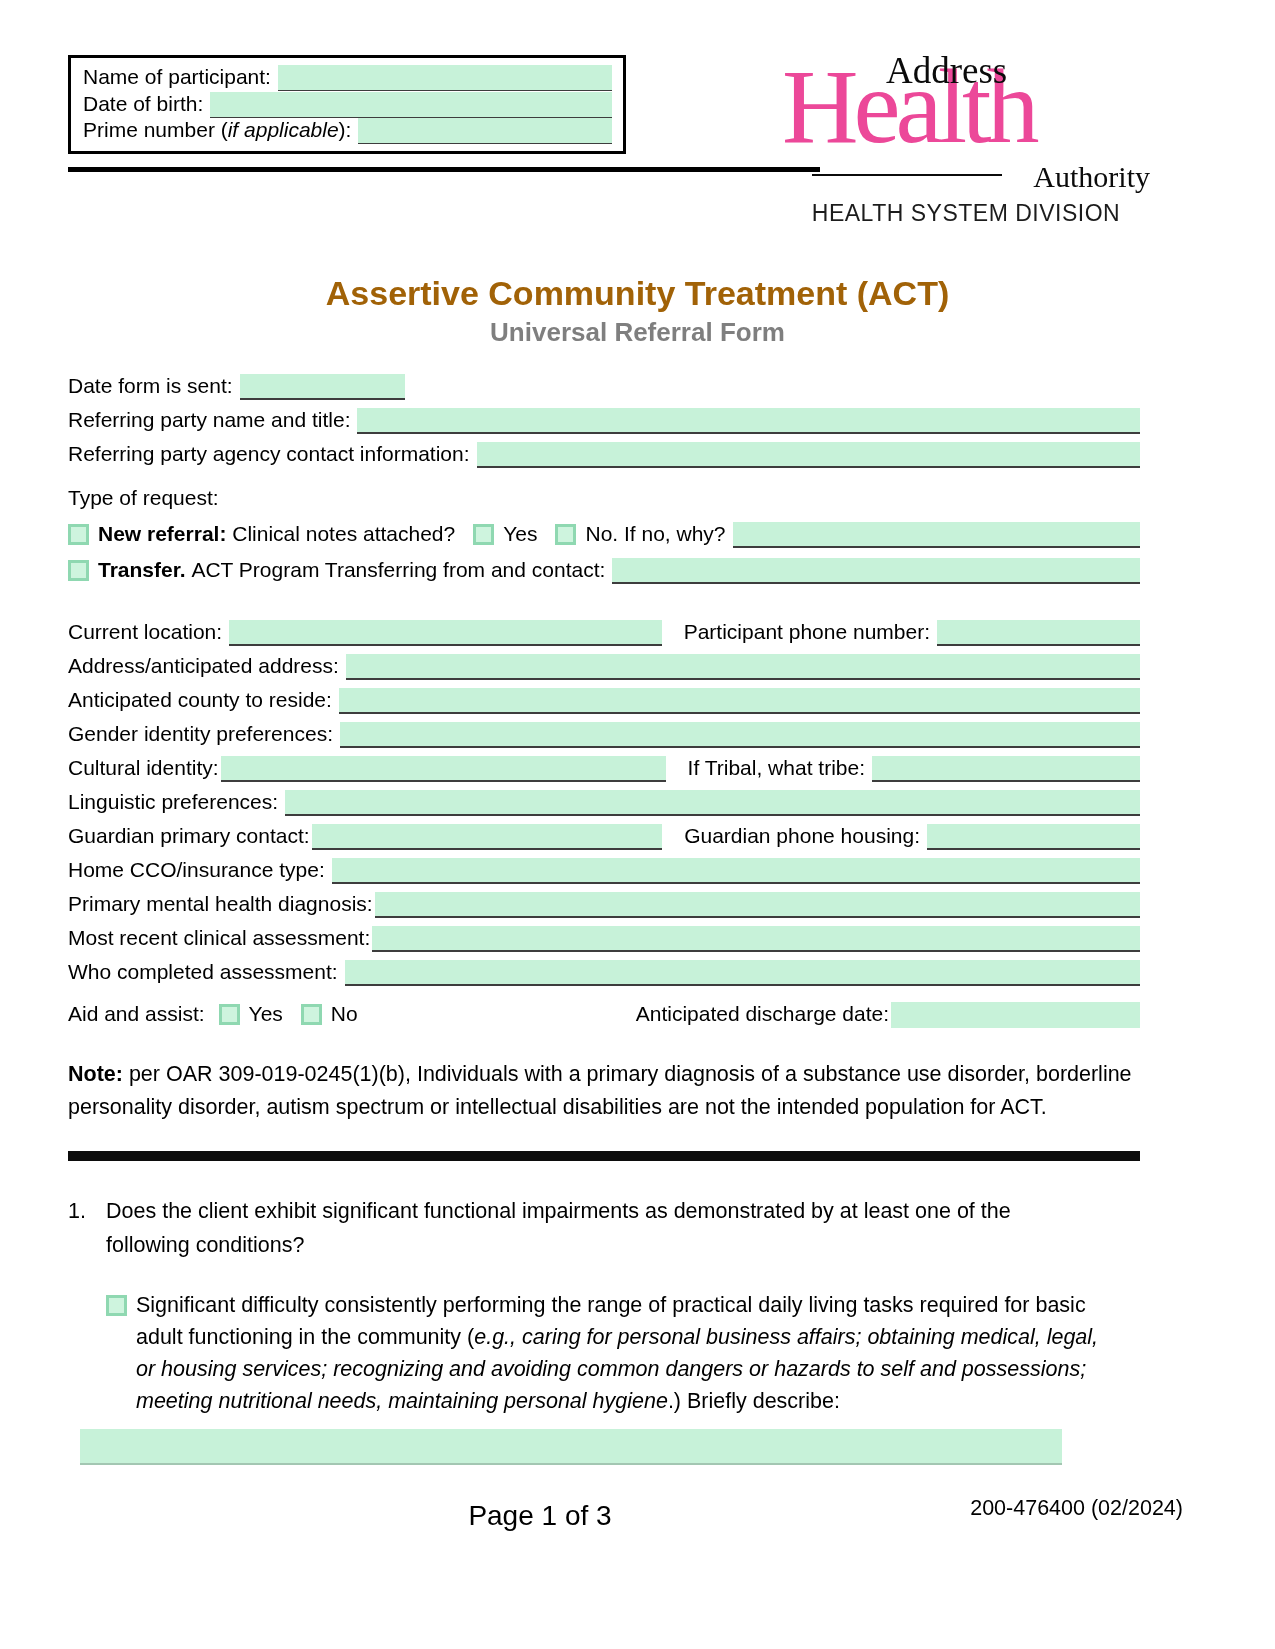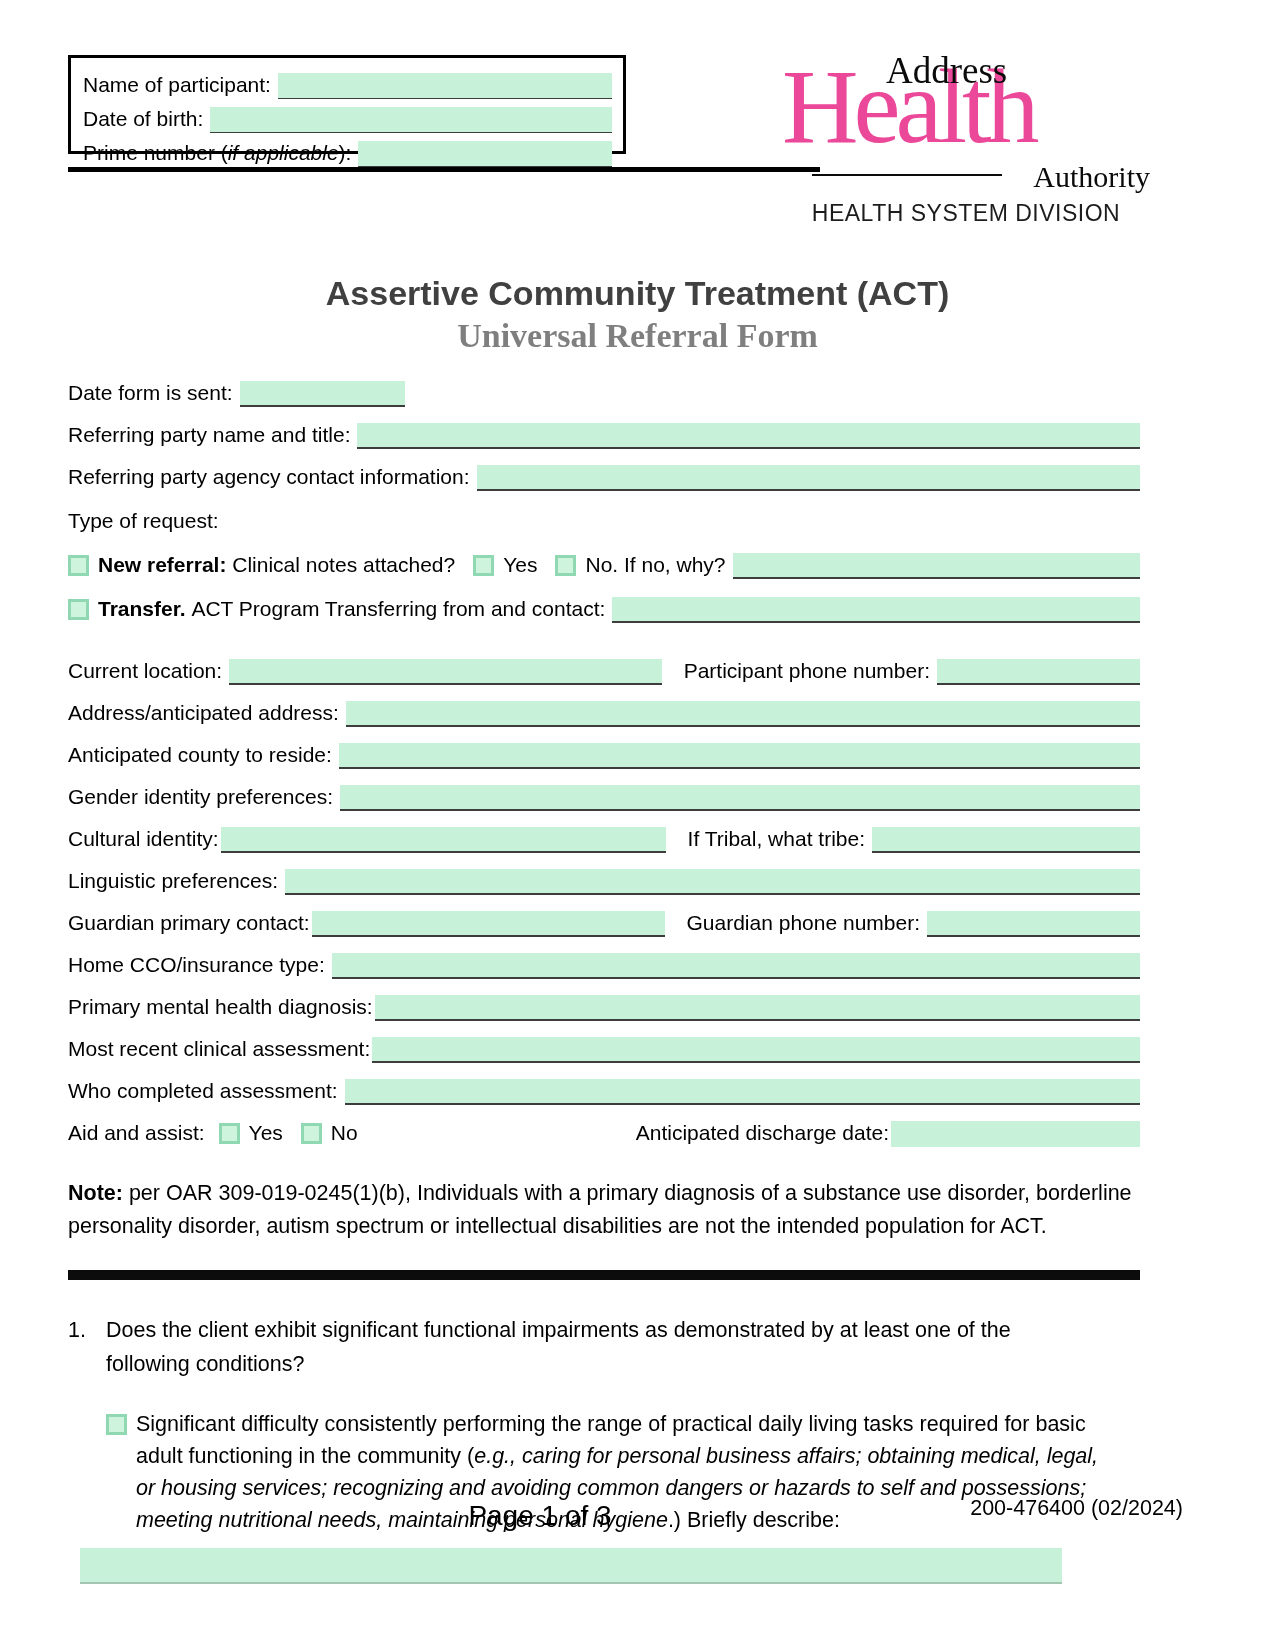--- a/index.html
+++ b/index.html
@@ -39,25 +39,25 @@
     position:absolute;right:0;top:110px;
     font-family:"Liberation Serif","DejaVu Serif",serif;
     font-size:30px;line-height:1;color:#0b0b0b;
   }
   .logo-line{position:absolute;left:30px;right:148px;top:122px;height:2px;background:#0b0b0b;}
   .logo-division{
     position:absolute;left:0;width:100%;top:148px;text-align:center;
     font-size:23px;letter-spacing:0.5px;color:#1c1c1c;white-space:nowrap;
   }
   
-  .title{margin:34px 0 0;text-align:center;font-size:34px;font-weight:bold;color:#404040;}
-  .subtitle{margin:4px 0 0;text-align:center;font-size:34px;font-weight:bold;color:#7f7f7f;font-family:Liberation Serif, serif;}
+  .title{margin:34px 0 0;text-align:center;font-size:34px;font-weight:bold;color:#a16207;}
+  .subtitle{margin:4px 0 0;text-align:center;font-size:26px;font-weight:bold;color:#7f7f7f;}
   
   .form{margin:18px 135px 0 68px;}
-  .row{display:flex;align-items:flex-end;height:34px;margin-top:8px;}
+  .row{display:flex;align-items:flex-end;height:34px;}
   .row label, .row .lbl{white-space:nowrap;font-size:21px;line-height:24px;padding-bottom:2px;}
   .field{
     background:var(--green);border:none;border-bottom:2px solid var(--underline);
     height:26px;margin-left:7px;padding:0 4px;font:inherit;font-size:20px;min-width:0;outline:none;
   }
   .grow{flex:1 1 auto;}
   .noline{border-bottom:none;}
   .col2-label{margin-left:22px;}
   .cbx{
     width:21px;height:21px;background:var(--cbx-fill);
@@ -187,21 +187,21 @@
   </div>
 
   <div class="row">
     <span class="lbl">Linguistic preferences:</span>
     <input type="text" class="field grow" style="">
   </div>
 
   <div class="row">
     <span class="lbl">Guardian primary contact:</span>
     <input type="text" class="field grow" style="margin-left: 2px;">
-    <span class="lbl col2-label">Guardian phone number:</span>
+    <span class="lbl col2-label">Guardian phone housing:</span>
     <input type="text" class="field" style="width: 213px;">
   </div>
 
   <div class="row">
     <span class="lbl">Home CCO/insurance type:</span>
     <input type="text" class="field grow" style="">
   </div>
 
   <div class="row">
     <span class="lbl">Primary mental health diagnosis:</span>

